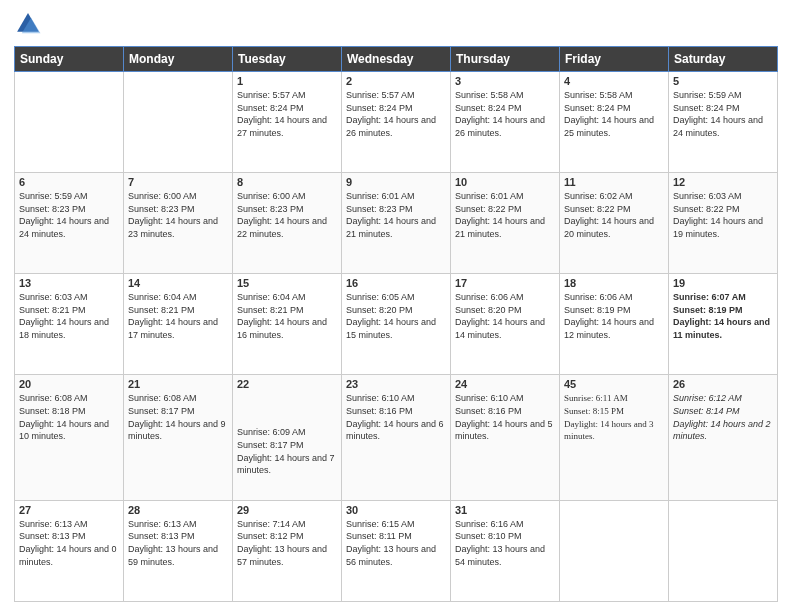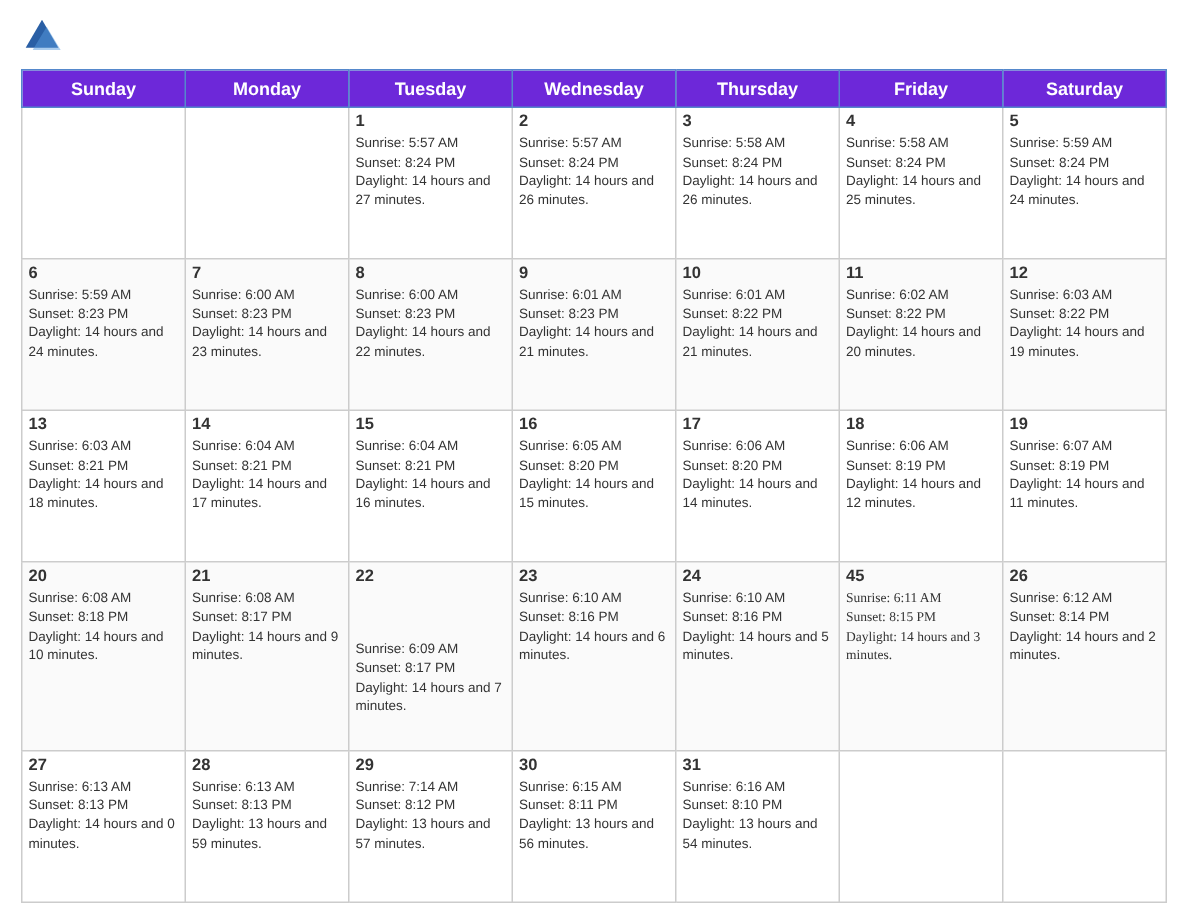--- a/index.html
+++ b/index.html
@@ -86,21 +86,21 @@
     .cell-detail {
       font-size: 9px;
       line-height: 1.4;
       color: #333;
     }
     .empty-cell {
       background: #f9f9f9;
     }
     tr:nth-child(even) td { background: #fafafa; }
     tr:nth-child(odd) td { background: #fff; }
-    .calendar thead tr th { background: #6d28d9; text-align: center; }
+    .calendar thead tr th { background: #404040; }
   </style>
 </head>
 <body>
 
 <div class="page">
   <div class="header">
     <div class="logo">
       <svg class="logo-icon" viewBox="0 0 36 36">
         <polygon points="18,4 32,28 4,28" fill="#2a5fa5"></polygon>
         <polygon points="22,10 34,30 10,30" fill="#5599dd" opacity="0.5"></polygon>
@@ -238,21 +238,21 @@
 Daylight: 14 hours and 14 minutes.</div>
           </td>
           <td>
             <span class="day-num">18</span>
             <div class="cell-detail" style="white-space: pre-line;">Sunrise: 6:06 AM
 Sunset: 8:19 PM
 Daylight: 14 hours and 12 minutes.</div>
           </td>
           <td>
             <span class="day-num">19</span>
-            <div class="cell-detail" style="white-space: pre-line;">Sunrise: 6:07 AM
+            <div class="cell-detail" style="white-space: pre-line; font-weight: bold;">Sunrise: 6:07 AM
 Sunset: 8:19 PM
 Daylight: 14 hours and 11 minutes.</div>
           </td>
         </tr>
         <tr>
           <td>
             <span class="day-num">20</span>
             <div class="cell-detail" style="white-space: pre-line;">Sunrise: 6:08 AM
 Sunset: 8:18 PM
 Daylight: 14 hours and 10 minutes.</div>
@@ -282,21 +282,21 @@
 Daylight: 14 hours and 5 minutes.</div>
           </td>
           <td>
             <span class="day-num">45</span>
             <div class="cell-detail" style="white-space: pre-line; font-family: Liberation Serif, serif;">Sunrise: 6:11 AM
 Sunset: 8:15 PM
 Daylight: 14 hours and 3 minutes.</div>
           </td>
           <td>
             <span class="day-num">26</span>
-            <div class="cell-detail" style="white-space: pre-line;">Sunrise: 6:12 AM
+            <div class="cell-detail" style="white-space: pre-line; font-style: italic;">Sunrise: 6:12 AM
 Sunset: 8:14 PM
 Daylight: 14 hours and 2 minutes.</div>
           </td>
         </tr>
         <tr>
           <td>
             <span class="day-num">27</span>
             <div class="cell-detail" style="white-space: pre-line;">Sunrise: 6:13 AM
 Sunset: 8:13 PM
 Daylight: 14 hours and 0 minutes.</div>

